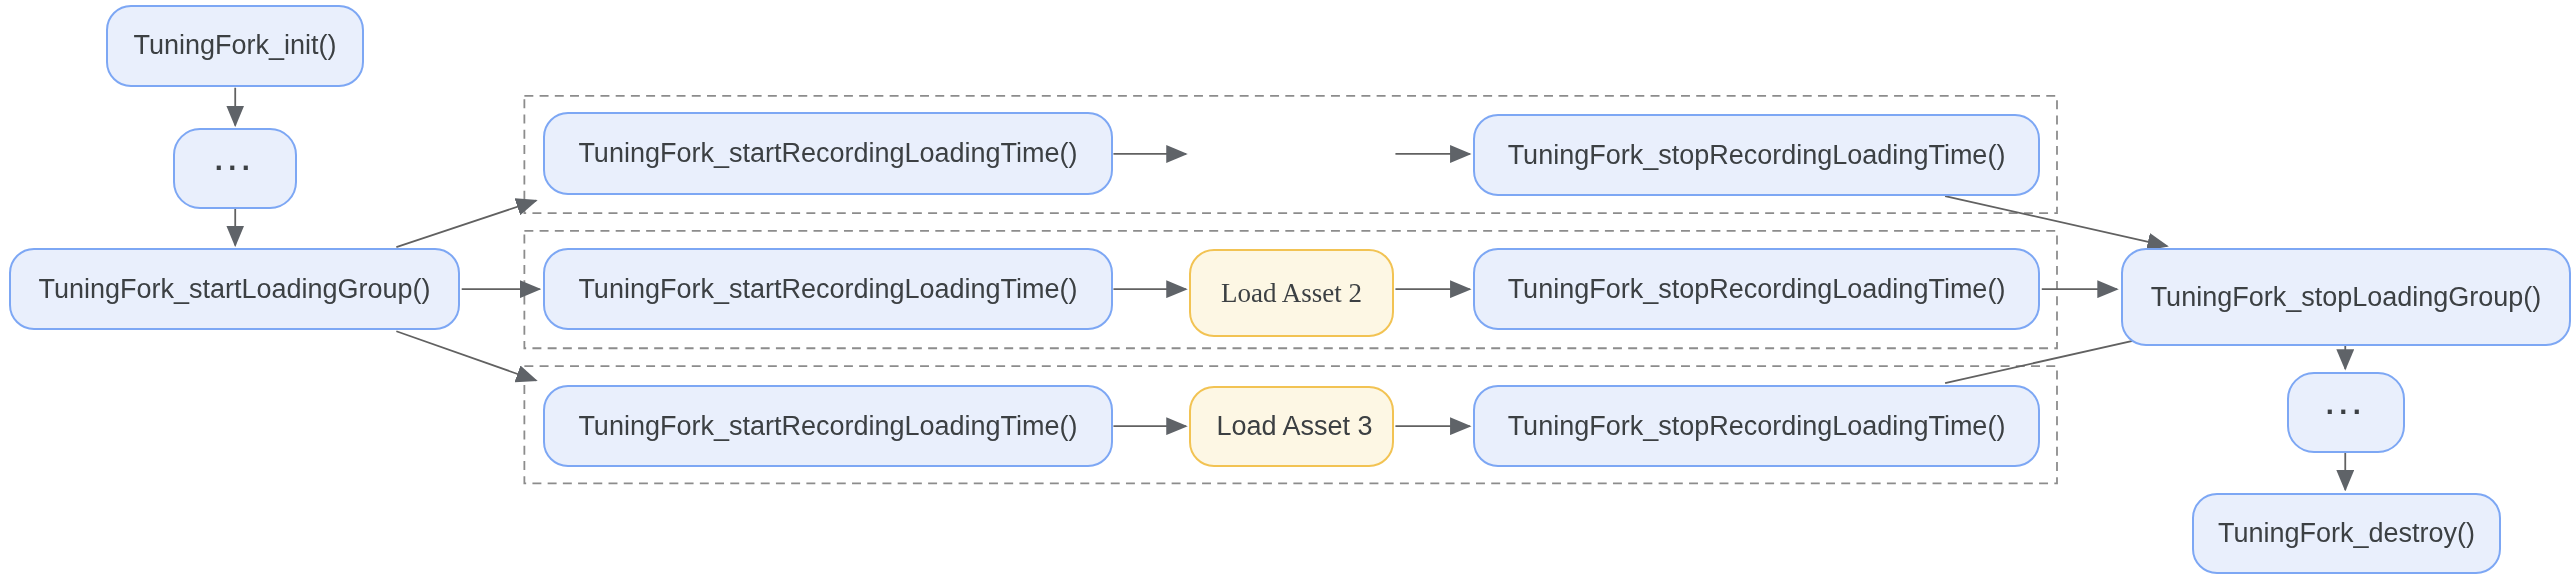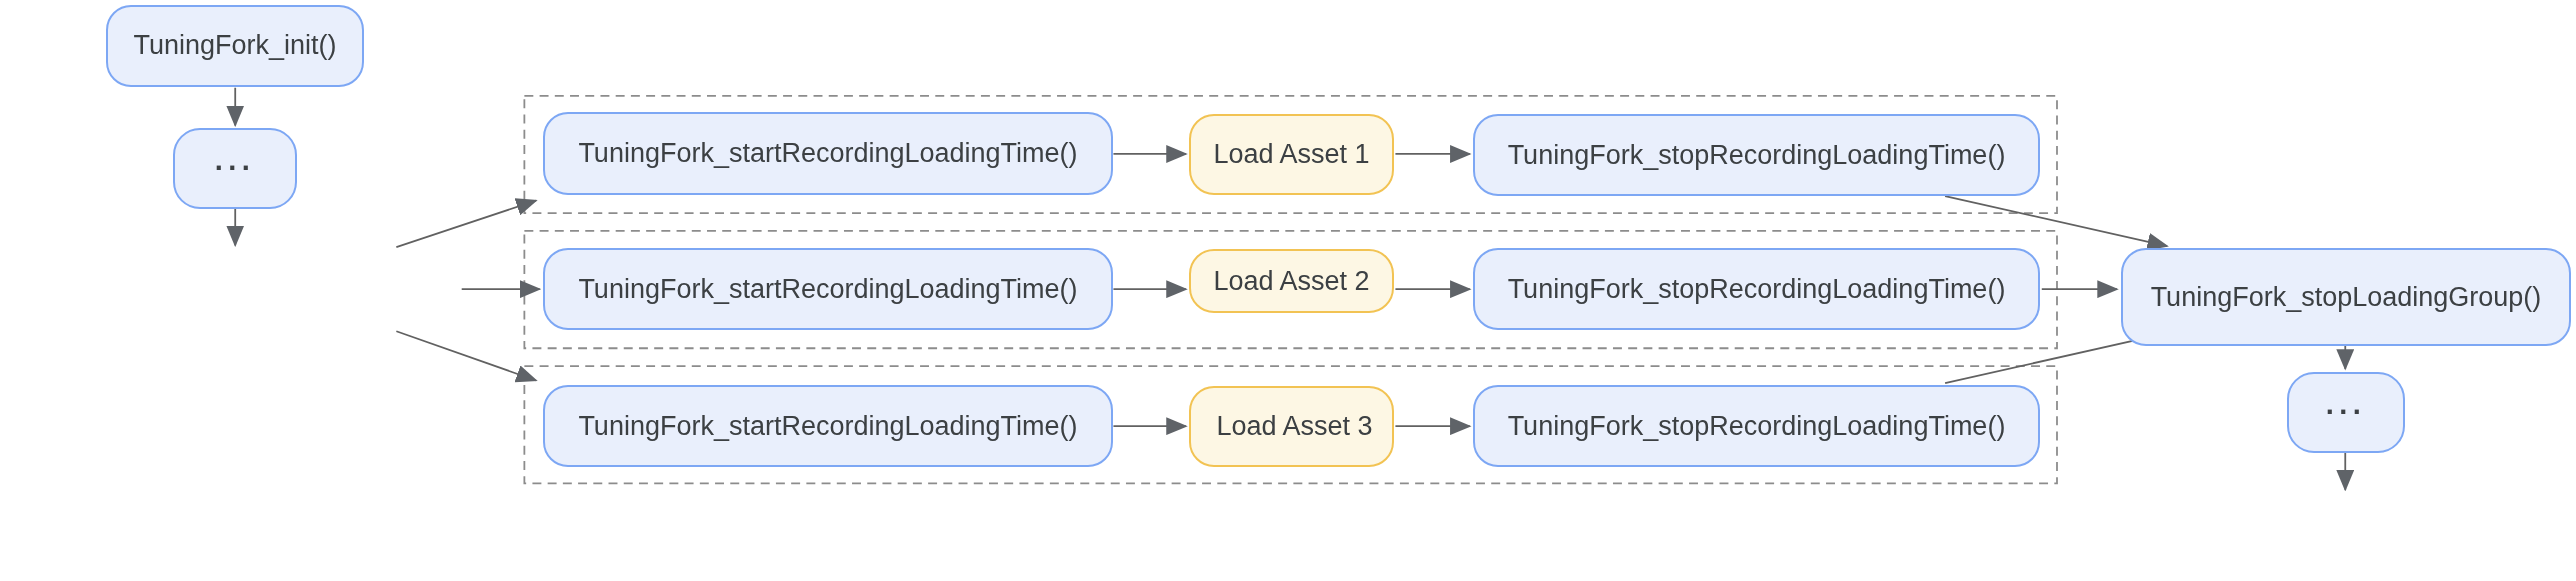--- a/index.html
+++ b/index.html
@@ -62,34 +62,35 @@
       <line x1="2619" y1="506" x2="2619" y2="547"></line>
     </g>
   </svg>
 
   <div class="node" style="left:106px;top:4.5px;width:258px;height:82px;">TuningFork_init()</div>
 
   <div class="node ellipsis" style="left:173px;top:128px;width:124px;height:81px;">
       <span class="dots">...</span>
     </div>
 
+  <div class="node" style="left:9px;top:248px;width:451px;height:82px;">TuningFork_startLoadingGroup()</div>
 
   <div class="node" style="left:543px;top:112px;width:570px;height:83px;">TuningFork_startRecordingLoadingTime()</div>
-  <div class="node asset" style="left:1189px;top:114px;width:205px;height:81px;">Load Asset 1</div>
   <div class="node" style="left:1473px;top:114px;width:567px;height:82px;">TuningFork_stopRecordingLoadingTime()</div>
 
   <div class="node" style="left:543px;top:248px;width:570px;height:82px;">TuningFork_startRecordingLoadingTime()</div>
-  <div class="node asset" style="left:1189px;top:249px;width:205px;height:64px;">Load Asset 2</div>
+  <div class="node asset" style="left:1189px;top:249px;width:205px;height:88px;font-family:Liberation Serif, serif;">Load Asset 2</div>
   <div class="node" style="left:1473px;top:248px;width:567px;height:82px;">TuningFork_stopRecordingLoadingTime()</div>
 
   <div class="node" style="left:543px;top:385px;width:570px;height:82px;">TuningFork_startRecordingLoadingTime()</div>
   <div class="node asset" style="left:1189px;top:386px;width:205px;height:81px;padding-left:6px;">Load Asset 3</div>
   <div class="node" style="left:1473px;top:385px;width:567px;height:82px;">TuningFork_stopRecordingLoadingTime()</div>
 
   <div class="node" style="left:2121px;top:248px;width:450px;height:98px;">TuningFork_stopLoadingGroup()</div>
 
   <div class="node ellipsis" style="left:2287px;top:372px;width:118px;height:81px;">
       <span class="dots">...</span>
     </div>
 
+  <div class="node" style="left:2192px;top:493px;width:309px;height:81px;">TuningFork_destroy()</div>
 
 </div>
 
 
 </body></html>

